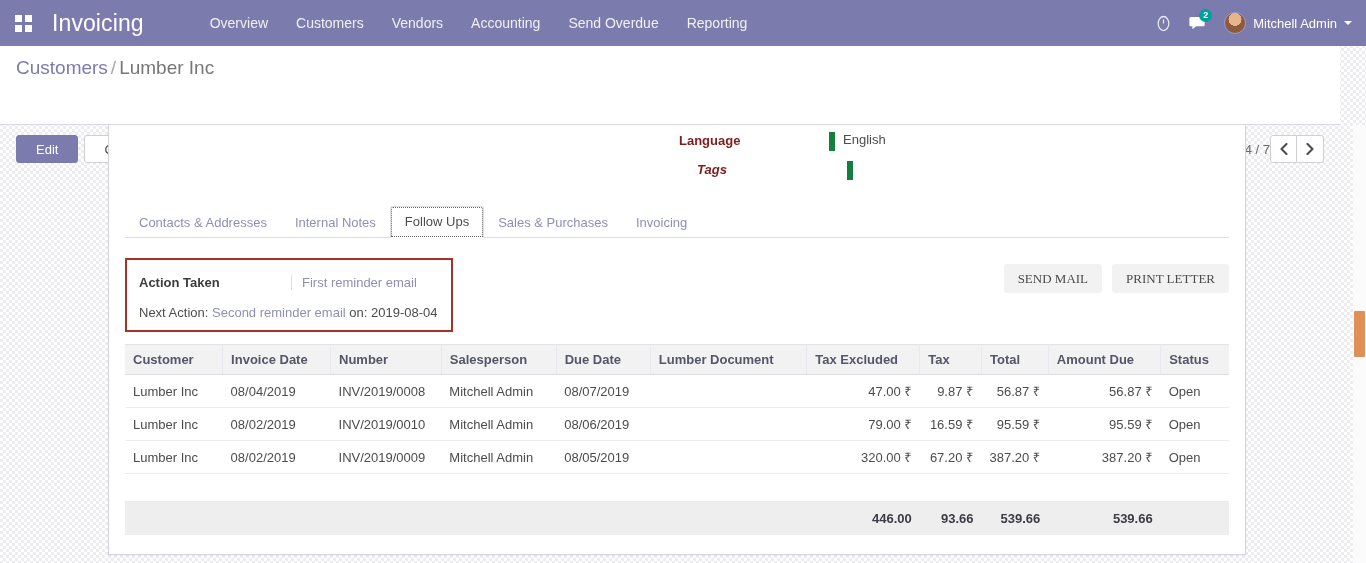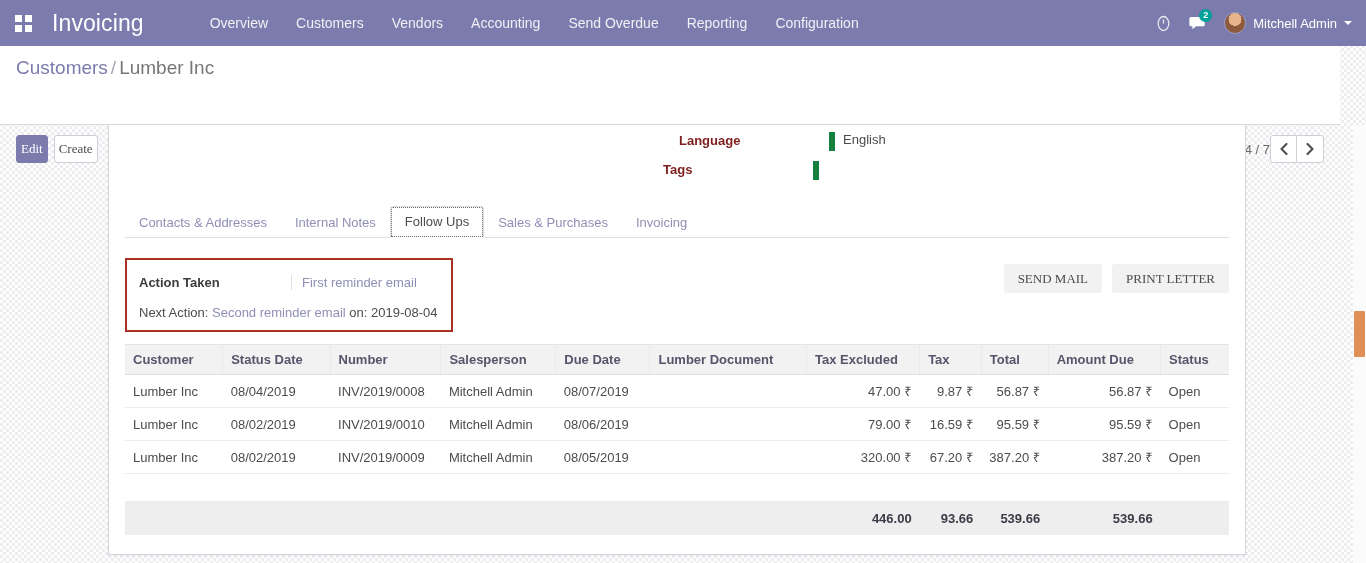--- a/index.html
+++ b/index.html
@@ -117,30 +117,29 @@
     color: #8f8f8f;
     white-space: nowrap;
   }
   .breadcrumb .crumb-link { color: #7c7bad; cursor: pointer; }
   .breadcrumb .sep { color: #a6a6b5; padding: 0 3px; }
   .breadcrumb .crumb-current { color: #777777; }
 
   .btn-row { position: absolute; left: 16px; top: 89px; display: flex; }
   .btn {
     height: 28px;
-    padding: 0 4px;
+    padding: 0 19px;
     font-size: 13px;
     border-radius: 3px;
     border: 1px solid #cfcfd8;
     background: #ffffff;
     color: #4c4c4c;
     display: inline-flex; align-items: center;
     cursor: pointer;
     white-space: nowrap;
-    font-family: Liberation Serif, serif;
   }
   .btn-primary {
     background: #7c7bad; border-color: #7c7bad; color: #ffffff;
     margin-right: 6px;
   }
 
   .mid-buttons {
     position: absolute; left: 545px; top: 89px;
     display: flex;
   }
@@ -346,21 +345,20 @@
   </div>
   <div class="brand">Invoicing</div>
 
   <div class="menu">
     <div class="menu-item">Overview</div>
     <div class="menu-item">Customers</div>
     <div class="menu-item">Vendors</div>
     <div class="menu-item">Accounting</div>
     <div class="menu-item">Send Overdue</div>
     <div class="menu-item">Reporting</div>
-    <div class="menu-item">Configuration</div>
   </div>
 
   <div class="nav-right">
     <div class="nav-icon">
       <svg width="17" height="17" viewBox="0 0 16 16">
         <ellipse cx="8" cy="8" rx="5" ry="6.6" fill="none" stroke="#e9e9f2" stroke-width="1.2"></ellipse>
         <line x1="8" y1="4.2" x2="8" y2="8" stroke="#e9e9f2" stroke-width="1.2"></line>
       </svg>
     </div>
     <div class="nav-icon">
@@ -416,21 +414,21 @@
 </div>
 
 <div class="sheet-wrap">
   <div class="sheet">
 
     <div class="form-top">
       <div class="field-row" style="left:570px; top:7px;">
         <div class="field-label">Language</div>
         <div class="field-value-cell">English</div>
       </div>
-      <div class="field-row" style="left:554px; top:36px;">
+      <div class="field-row" style="left:588px; top:36px;font-style:italic;">
         <div class="field-label">Tags</div>
         <div class="field-value-cell"></div>
       </div>
     </div>
 
     <div class="notebook">
       <div class="tabs">
         <div class="tab">Contacts &amp; Addresses</div>
         <div class="tab">Internal Notes</div>
         <div class="tab active">Follow Ups</div>
@@ -455,21 +453,21 @@
         <div class="followup-buttons">
           <button class="btn-flat">SEND MAIL</button>
           <button class="btn-flat">PRINT LETTER</button>
         </div>
       </div>
 
       <table class="list-table">
         <thead>
           <tr>
             <th style="width:100px">Customer</th>
-            <th style="width:110px">Status Date</th>
+            <th style="width:110px">Invoice Date</th>
             <th style="width:112px">Number</th>
             <th style="width:117px">Salesperson</th>
             <th style="width:96px">Due Date</th>
             <th style="width:160px">Lumber Document</th>
             <th class="num" style="width:115px">Tax Excluded</th>
             <th class="num" style="width:62px">Tax</th>
             <th class="num" style="width:63px">Total</th>
             <th class="num" style="width:115px">Amount Due</th>
             <th style="width:70px">Status</th>
           </tr>

